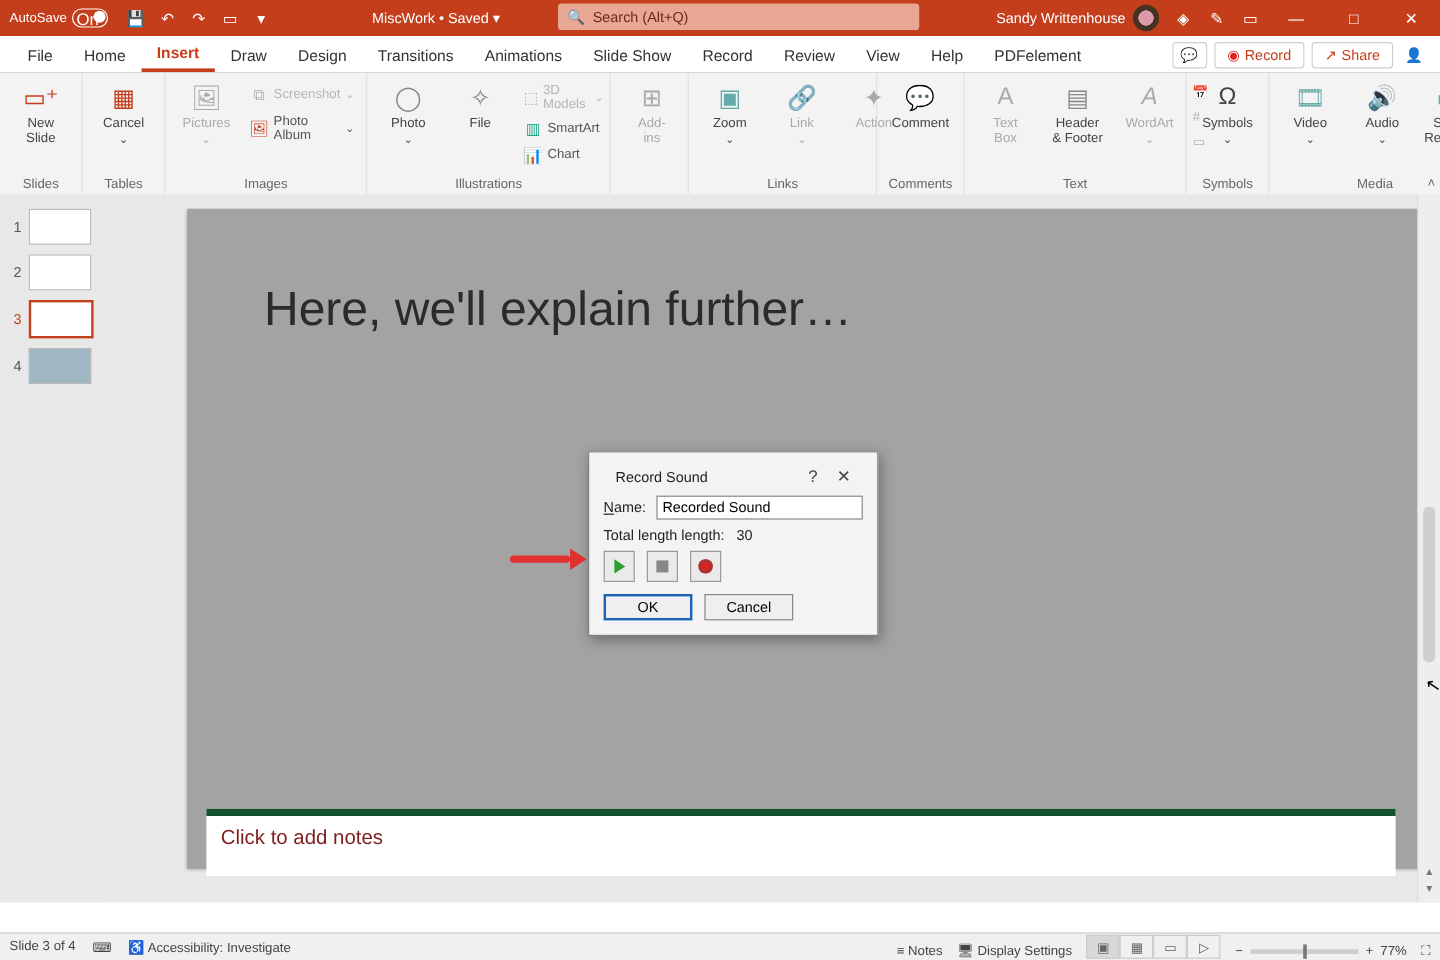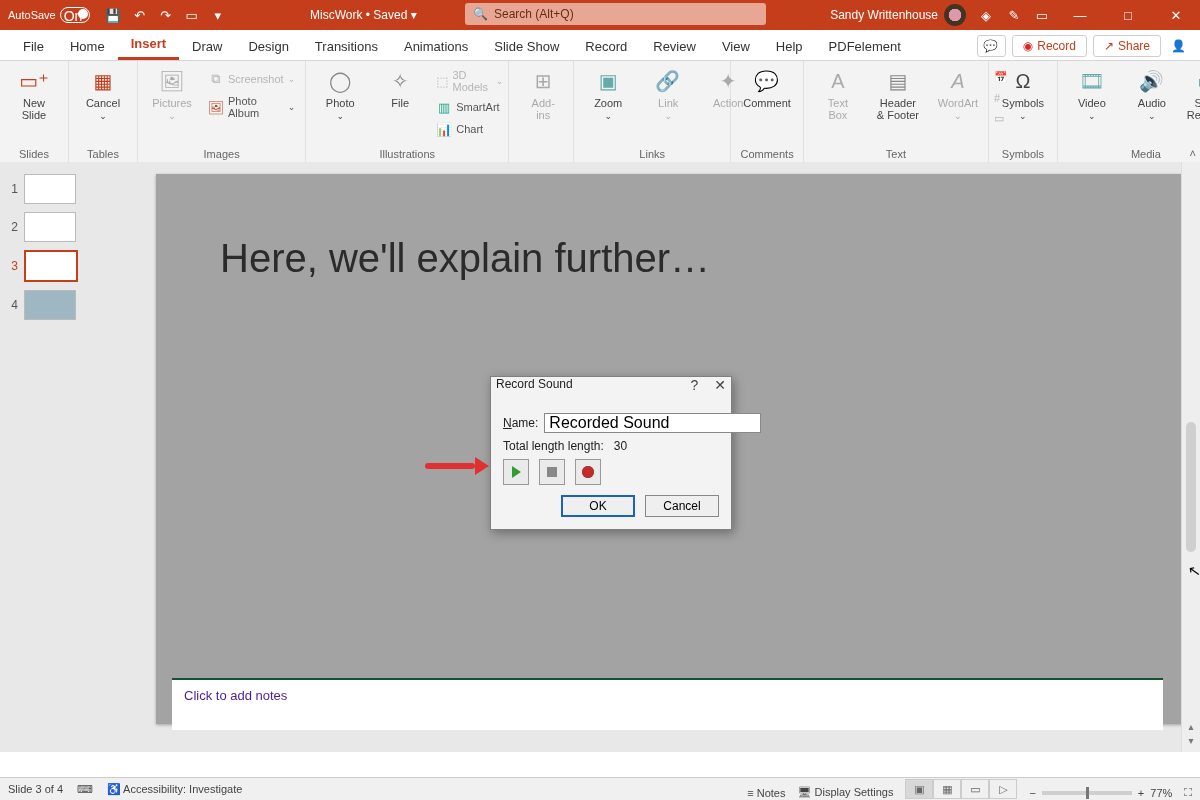--- a/index.html
+++ b/index.html
@@ -44,39 +44,39 @@
   .thumb.sel{border:2px solid #C43E1C}
   .thumb.blue{background:#9fb7c2}
   .canvas-wrap{flex:1;position:relative;overflow:hidden}
   .slide{position:absolute;left:70px;top:12px;width:1142px;height:550px;background:#a3a3a3;box-shadow:0 1px 3px rgba(0,0,0,.3)}
   .slide h1{position:absolute;left:64px;top:62px;font-size:40px;font-weight:400;color:#2b2b2b;margin:0;font-family:"Segoe UI Light","Segoe UI",sans-serif}
   .vscroll{width:18px;background:#eee;border-left:1px solid #ddd;display:flex;flex-direction:column;justify-content:flex-end;align-items:center;gap:4px;padding-bottom:6px}
   .vscroll .track{flex:1;width:100%;position:relative}
   .vscroll .thumb-bar{position:absolute;top:260px;width:10px;left:4px;height:130px;background:#cfcfcf;border-radius:5px}
   .vscroll .navbtn{font-size:10px;color:#777;line-height:1}
   .dialog{position:absolute;left:490px;top:376px;width:240px;background:#f3f3f3;border:1px solid #808080;box-shadow:2px 3px 10px rgba(0,0,0,.35);font-size:12px}
-  .dlg-title{height:28px;display:flex;align-items:flex-start;padding:0 5px;justify-content:space-between;color:#222}
+  .dlg-title{height:28px;display:flex;align-items:flex-end;padding:0 22px;justify-content:space-between;color:#222}
   .dlg-title .r{display:flex;gap:16px;font-size:14px;color:#444}
   .dlg-body{padding:8px 12px 12px 12px}
   .dlg-row{display:flex;align-items:center;gap:6px;margin-bottom:6px}
   .dlg-row label{width:38px}
   .dlg-row label u{text-decoration:underline}
-  .dlg-input{flex:1;height:18px;border:1px solid #888;background:#fff;padding:0 4px;font-size:16px}
+  .dlg-input{flex:1;height:18px;border:1px solid #888;background:#fff;padding:0 4px;font-size:12px}
   .dlg-ctrls{display:flex;gap:10px;margin:4px 0 10px 0}
   .sqbtn{width:24px;height:24px;border:1px solid #999;background:#eaeaea;display:flex;align-items:center;justify-content:center}
   .play-tri{width:0;height:0;border-left:9px solid #2e9e2e;border-top:6px solid transparent;border-bottom:6px solid transparent}
   .stop-sq{width:10px;height:10px;background:#888}
   .rec-c{width:12px;height:12px;border-radius:50%;background:#d22;box-shadow:0 0 0 2px #eaeaea,0 0 0 3px #a33 inset}
-  .dlg-btns{display:flex;justify-content:flex-end;gap:10px}
+  .dlg-btns{display:flex;gap:10px}
   .dlg-btn{width:74px;height:22px;border:1px solid #888;background:#efefef;font-size:12px}
   .dlg-btn.primary{border:2px solid #1a63b7}
   .arrow-anno{position:absolute;left:425px;top:456px;width:64px;height:20px;display:flex;align-items:center}
   .arrow-anno .shaft{flex:1;height:6px;background:#e03030;border-radius:3px}
   .arrow-anno .head{width:0;height:0;border-left:14px solid #e03030;border-top:9px solid transparent;border-bottom:9px solid transparent}
-  .notes{position:absolute;left:86px;right:18px;bottom:22px;top:auto;height:34px;background:#fff;border-top:2px solid #14532d;color:#4c1d95;font-size:13px;padding:8px 12px}
+  .notes{position:absolute;left:86px;right:18px;bottom:22px;top:auto;height:34px;background:#fff;border-top:6px solid #14532d;color:#7f1d1d;font-size:17px;padding:8px 12px}
   .statusbar{position:absolute;left:0;right:0;bottom:0;height:22px;background:#f0f0f0;border-top:1px solid #ccc;display:flex;align-items:center;font-size:11px;color:#444;padding:0 8px;gap:14px}
   .statusbar .r{margin-left:auto;display:flex;align-items:flex-end;gap:12px}
   .viewbtns{display:flex;gap:0}
   .viewbtn{width:26px;height:18px;border:1px solid #ccc;display:flex;align-items:center;justify-content:center;font-size:11px;color:#666}
   .viewbtn.active{background:#d8d8d8}
   .zoom{display:flex;align-items:center;gap:6px}
   .zoom .track{width:90px;height:4px;background:#cfcfcf;position:relative}
   .zoom .track::after{content:"";position:absolute;left:44px;top:-4px;width:3px;height:12px;background:#777}
   .cursor{position:absolute;left:1188px;top:562px;font-size:15px;color:#000;transform:rotate(-10deg)}
 </style>

